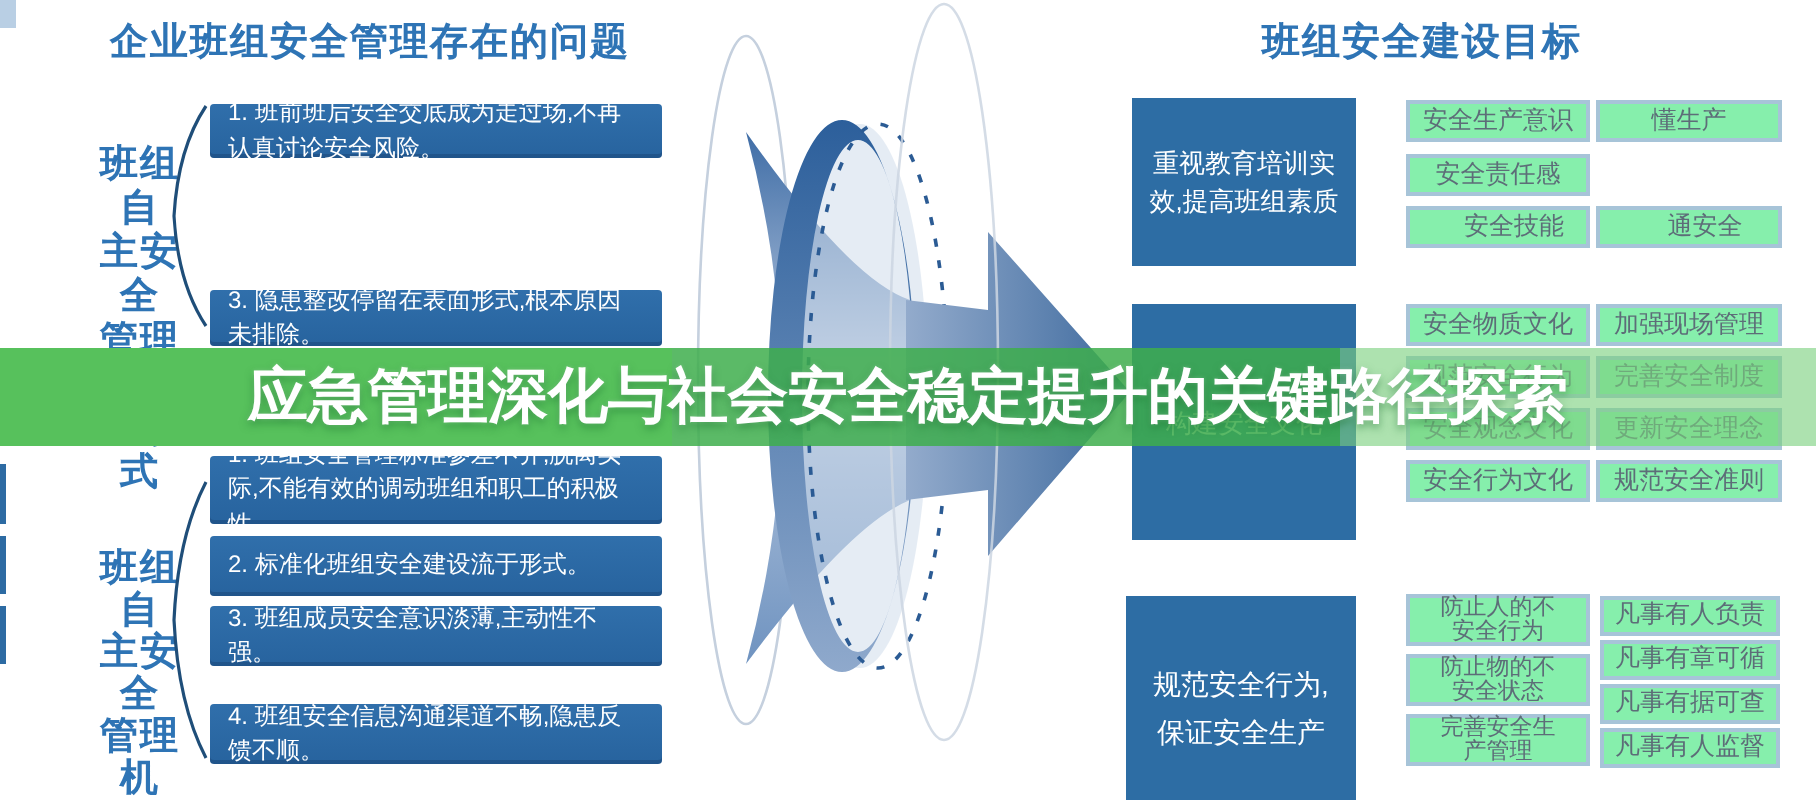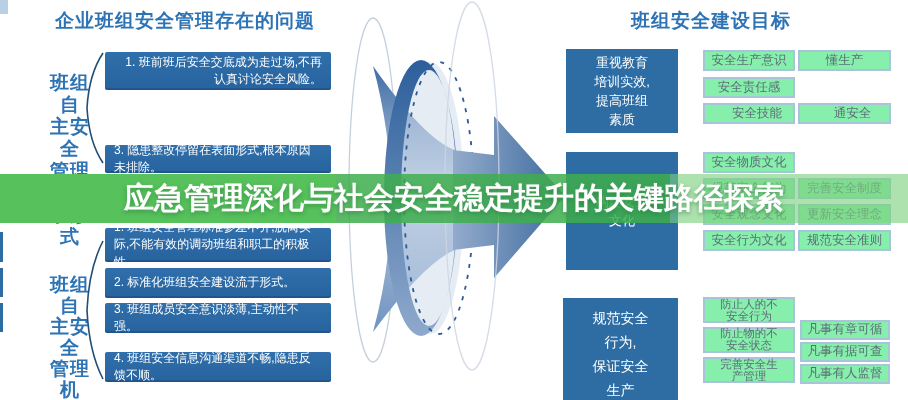--- a/index.html
+++ b/index.html
@@ -24,50 +24,50 @@
   .brace.b1{top:50px;height:116px;}
   .brace.b2{top:238px;height:144px;}
 
   
   .item-box{
     position:absolute;left:105px;width:226px;display:flex;align-items:center;
     background:linear-gradient(180deg,#306fab,#27639e);
     box-shadow:inset 0 -2px 0 rgba(10,40,80,.25);
     color:#fff;font-size:12px;line-height:1.42;padding:0 9px;border-radius:2px;
   }
-  .g1-b0{top:52px;height:38px;text-align:right;}
+  .g1-b0{top:52px;height:27px;}
   .g1-b1{top:97px;height:36px;}
   .g1-b2{top:145px;height:28px;}
   .g2-b0{top:228px;height:34px;}
   .g2-b1{top:268px;height:30px;}
   .g2-b2{top:303px;height:30px;}
   .g2-b3{top:352px;height:30px;}
 
   
   .lead-box{
     position:absolute;background:#2d6da4;color:#fff;display:flex;align-items:center;justify-content:center;
-    text-align:center;font-size:13px;line-height:19px;padding:0 24px;
+    text-align:center;font-size:13px;line-height:19px;padding:0 8px;
   }
   .lead-A{left:566px;top:49px;width:112px;height:84px;}
   .lead-B{left:566px;top:152px;width:112px;height:118px;}
   .lead-C{left:563px;top:298px;width:115px;height:112px;font-size:14px;line-height:24px;}
 
   
   .sbox{
     position:absolute;background:#86efac;border:2px solid #a7c4d8;color:#5d6d78;
     display:flex;align-items:center;justify-content:center;text-align:center;
     font-size:12.5px;line-height:1.05;
   }
   .c1{left:703px;width:92px;height:21px;}
   .c2{left:798px;width:93px;height:21px;}
   .rA0{top:50px;} .rA1{top:77px;} .rA2{top:103px;padding-left:16px;}
   .rB0{top:152px;} .rB1{top:178px;} .rB2{top:204px;} .rB3{top:230px;text-align:right;}
   .cC1{left:703px;width:92px;height:26px;font-size:11.5px;line-height:12.5px;padding:0 14px;}
   .cC2{left:800px;width:90px;height:20px;}
-  .rC0{top:297px;} .rC1{top:327px;font-family:Liberation Mono, monospace;} .rC2{top:357px;}
+  .rC0{top:297px;} .rC1{top:327px;} .rC2{top:357px;}
   .sC0{top:298px;} .sC1{top:320px;} .sC2{top:342px;} .sC3{top:364px;}
 
   
   .mid-svg{position:absolute;left:333px;top:0;width:347px;height:400px;z-index:5;}
 
   
   .banner{position:absolute;left:0;top:174px;width:908px;height:49px;z-index:60;}
   .banner .seg{position:absolute;top:0;height:49px;}
   .seg1{left:0;width:336px;background:#57c15c;}
   .seg2{left:336px;width:334px;background:rgba(62,174,76,0.85);}
@@ -152,33 +152,35 @@
   <div class="sbox c1 rA1">安全责任感</div>
   <div class="sbox c1 rA2">安全技能</div>
   <div class="sbox c2 rA0">懂生产</div>
   <div class="sbox c2 rA2">通安全</div>
 
   <div class="lead-box lead-B">构建安全文化</div>
   <div class="sbox c1 rB0">安全物质文化</div>
   <div class="sbox c1 rB1">规范安全行为</div>
   <div class="sbox c1 rB2">安全观念文化</div>
   <div class="sbox c1 rB3">安全行为文化</div>
+  <div class="sbox c2 rB0">加强现场管理</div>
   <div class="sbox c2 rB1">完善安全制度</div>
   <div class="sbox c2 rB2">更新安全理念</div>
   <div class="sbox c2 rB3">规范安全准则</div>
 
   <div class="lead-box lead-C">
     <div>
       <div>规范安全行为,</div>
       <div>保证安全生产</div>
     </div>
   </div>
   <div class="sbox cC1 rC0">防止人的不安全行为</div>
   <div class="sbox cC1 rC1">防止物的不安全状态</div>
   <div class="sbox cC1 rC2">完善安全生产管理</div>
+  <div class="sbox cC2 sC0">凡事有人负责</div>
   <div class="sbox cC2 sC1">凡事有章可循</div>
   <div class="sbox cC2 sC2">凡事有据可查</div>
   <div class="sbox cC2 sC3">凡事有人监督</div>
 
   <div class="banner">
     <div class="seg seg1"></div>
     <div class="seg seg2"></div>
     <div class="seg seg3"></div>
     <div class="banner-text">应急管理深化与社会安全稳定提升的关键路径探索</div>
   </div>

